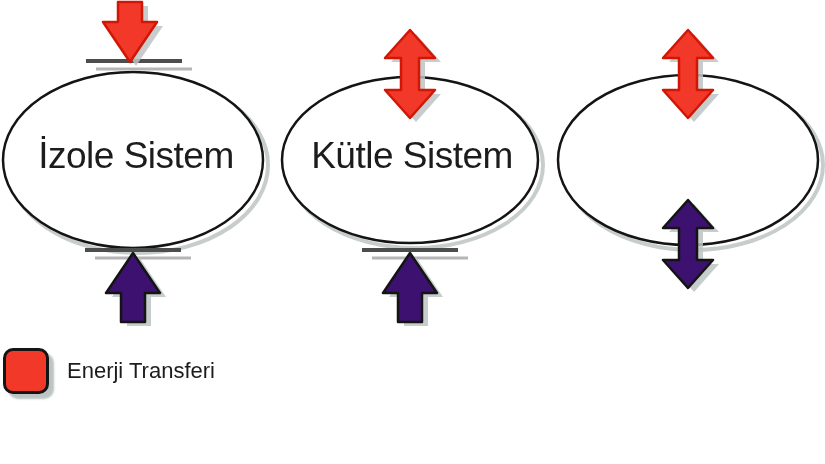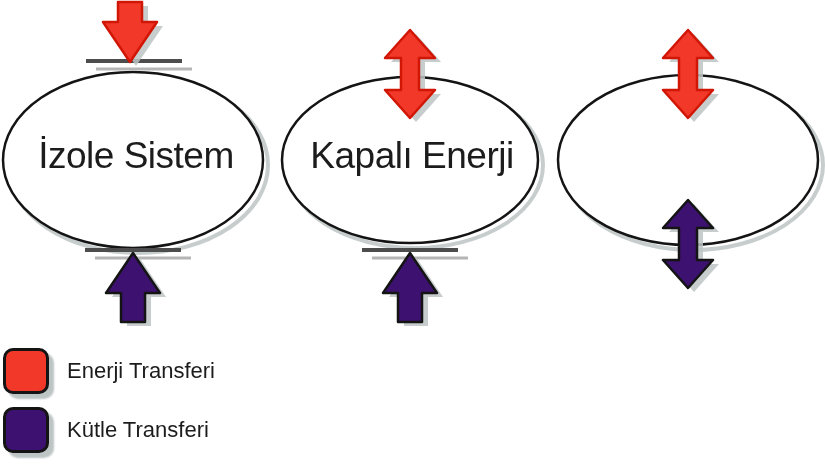--- a/index.html
+++ b/index.html
@@ -95,26 +95,22 @@
       <ellipse class="ellipse-shadow" cx="693" cy="165" rx="130" ry="85"></ellipse>
       <ellipse class="ellipse-main" cx="688" cy="160" rx="130" ry="85"></ellipse>
     </g>
     <use href="#p-arrow-double" class="shape-shadow" transform="translate(694,34)"></use>
     <use href="#p-arrow-double" class="energy-fill" transform="translate(688,30)"></use>
     <use href="#p-arrow-double" class="shape-shadow" transform="translate(694,204)"></use>
     <use href="#p-arrow-double" class="mass-fill" transform="translate(688,200)"></use>
   </svg>
 
   <div class="sys-label lbl-izole">İzole Sistem</div>
-  <div class="sys-label lbl-kapali">Kapalı Enerji</div>
+  <div class="sys-label lbl-kapali">Kütle Sistem</div>
 
   <div class="legend">
     <div class="legend-row">
       <div class="swatch swatch-energy"></div>
       <span class="legend-label">Enerji Transferi</span>
     </div>
-    <div class="legend-row">
-      <div class="swatch swatch-mass"></div>
-      <span class="legend-label">Kütle Transferi</span>
-    </div>
   </div>
 
 </div>
 
 </body></html>

